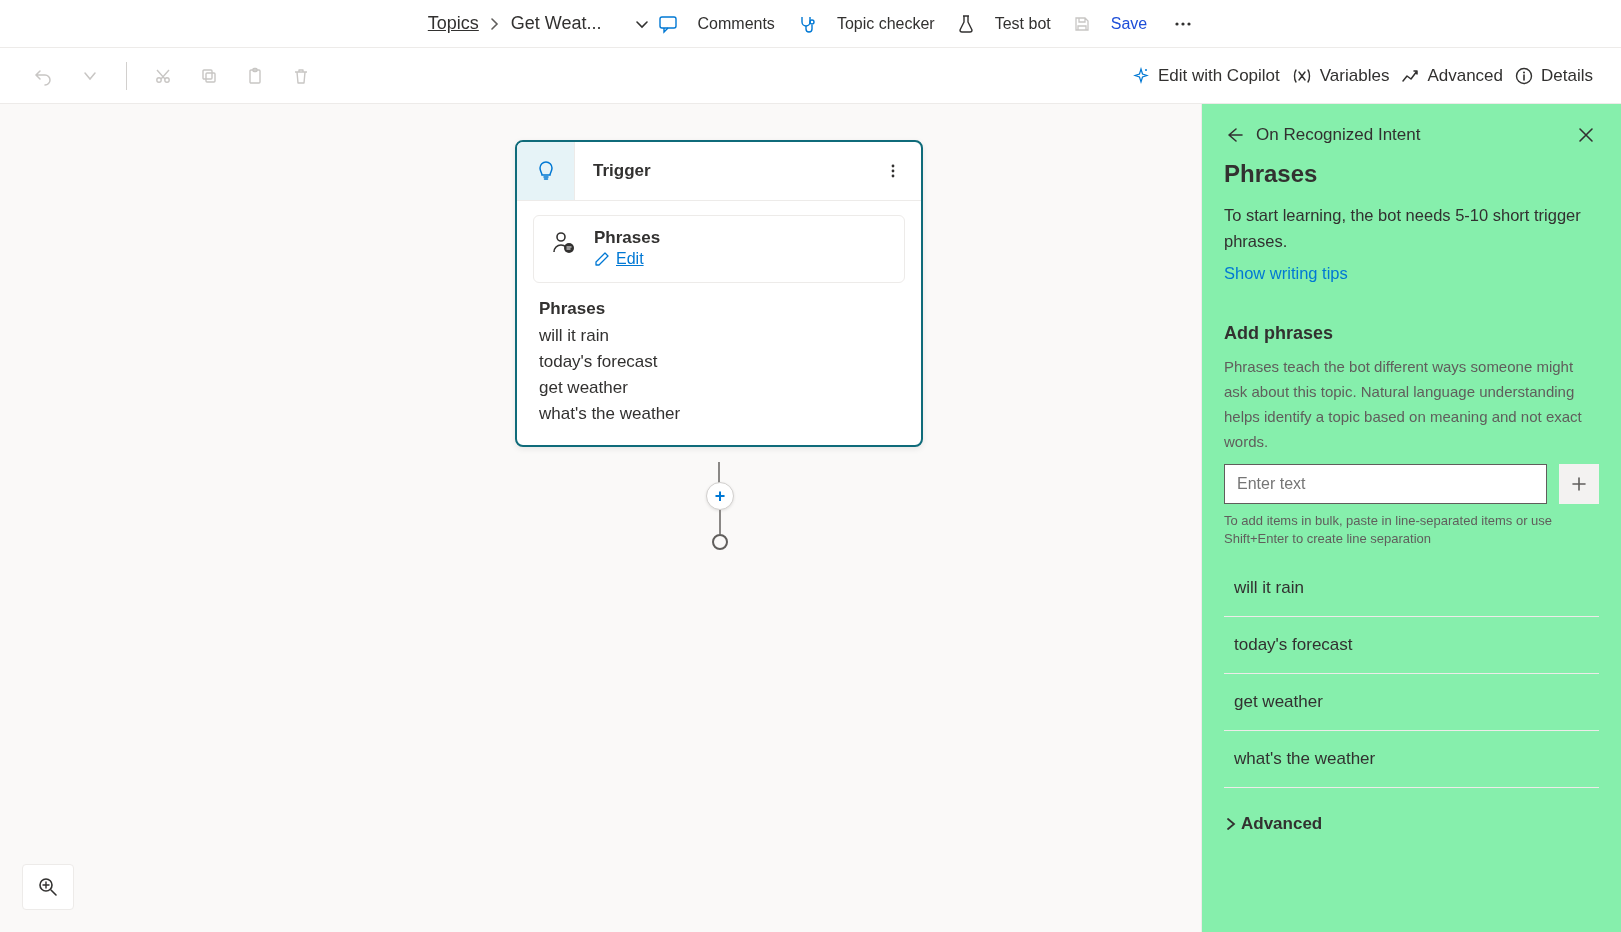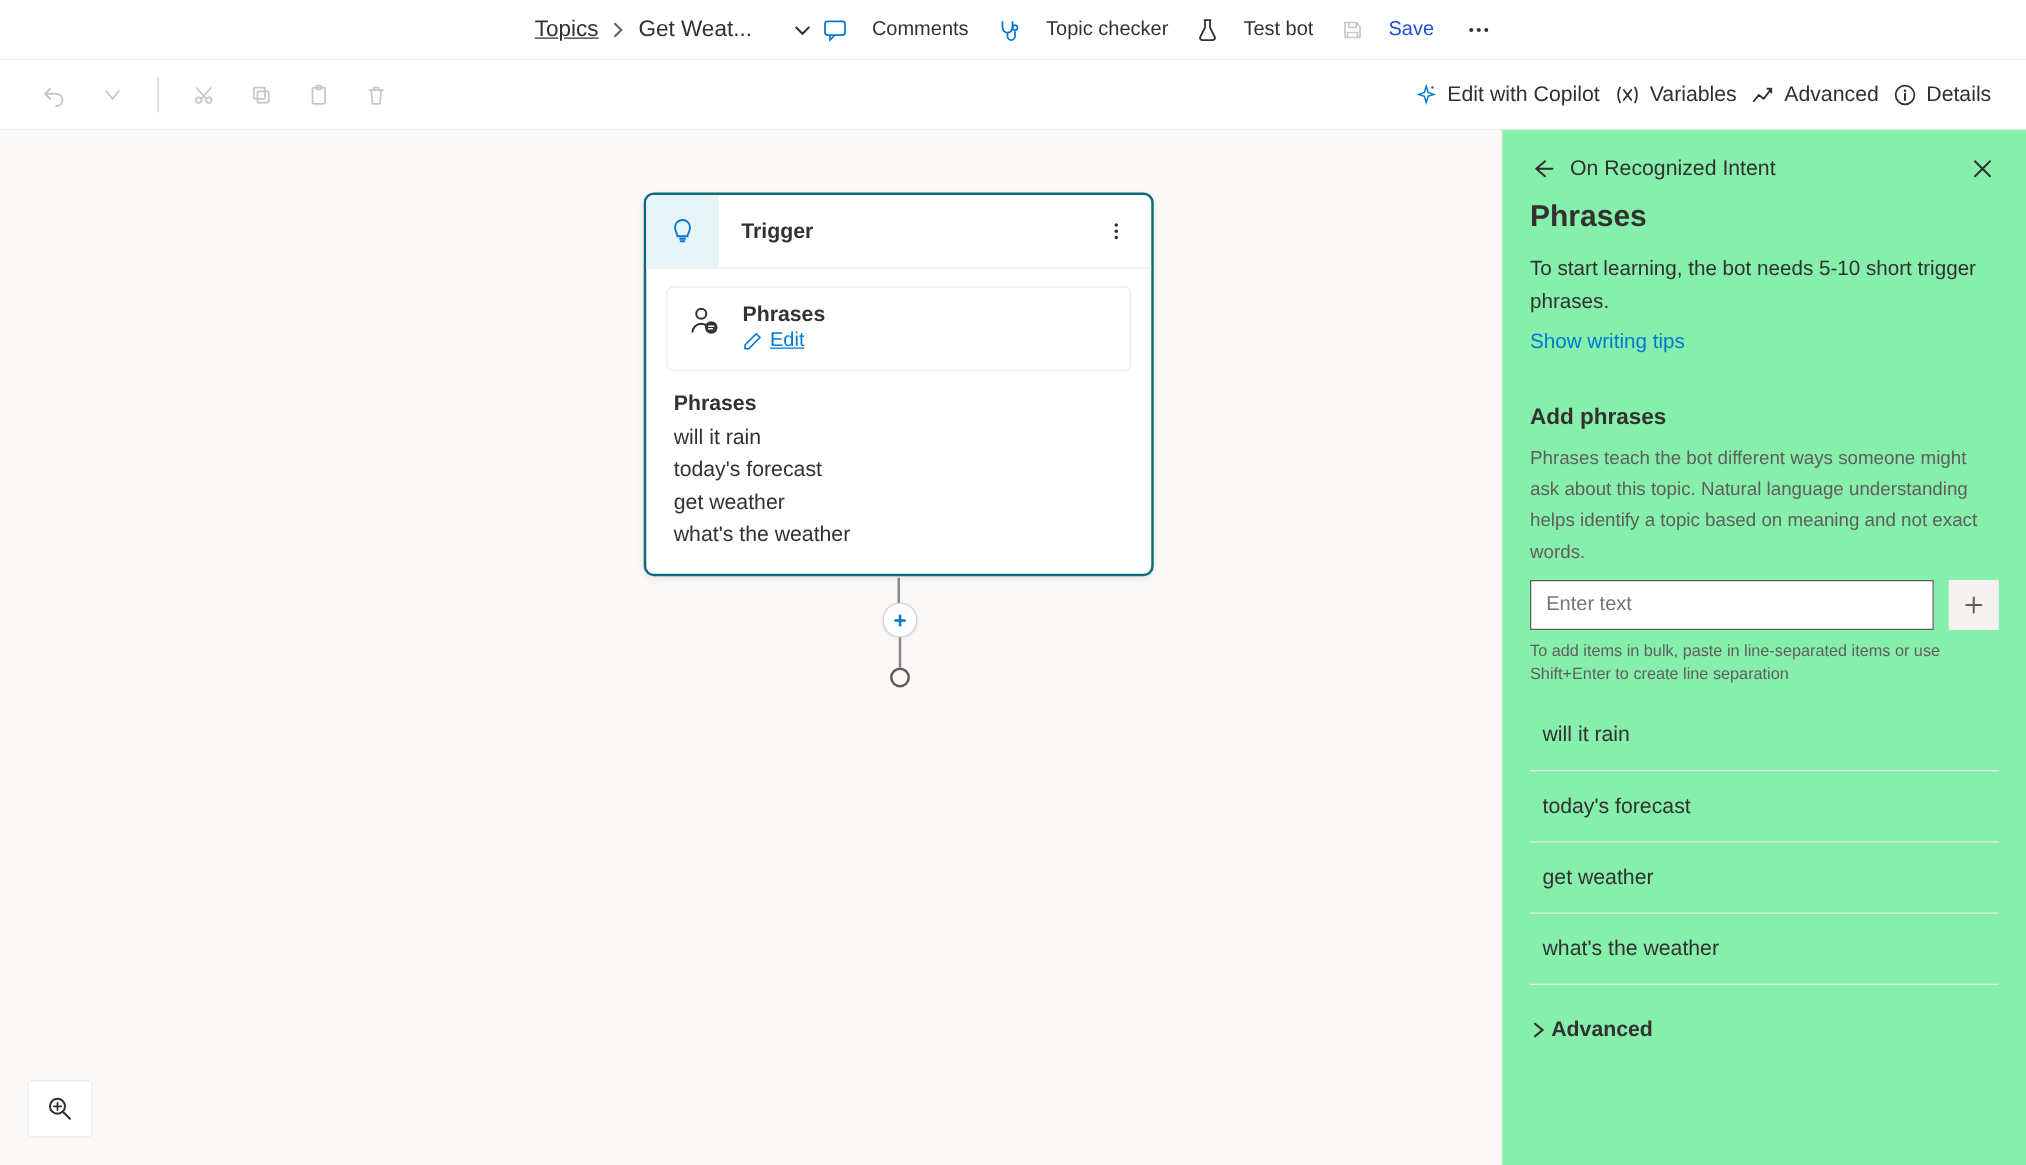--- a/index.html
+++ b/index.html
@@ -26,21 +26,21 @@
   .tb2-left .sep { width:1px; height:28px; background:#d2d0ce; margin:0 6px; }
   .tb2-right { display:flex; gap:12px; }
   .tb2-action { display:flex; align-items:center; gap:8px; font-size:17px; color:#323130; cursor:pointer; }
 
   
   .main { display:flex; height:calc(932px - 48px - 56px); }
   .canvas { flex:1; position:relative; background:#faf9f8; }
   .sidepanel { width:420px; border-left:1px solid #edebe9; background:#86efac; padding:18px 22px 0 22px; overflow:auto; }
 
   
-  .node { position:absolute; left:515px; top:50px; width:408px; background:#fff; border:2px solid #0f6b7a; border-radius:8px; box-shadow:0 2px 6px rgba(0,0,0,.08); }
+  .node { position:absolute; left:515px; top:36px; width:408px; background:#fff; border:2px solid #0f6b7a; border-radius:8px; box-shadow:0 2px 6px rgba(0,0,0,.08); }
   .node-header { display:flex; align-items:center; height:58px; }
   .node-header .iconbox { width:58px; height:58px; background:#e6f3f7; display:flex; align-items:center; justify-content:center; border-right:1px solid #edebe9; border-top-left-radius:6px; }
   .node-header .title { flex:1; padding-left:18px; font-size:17px; font-weight:600; }
   .node-header .more { width:40px; height:40px; display:flex; align-items:center; justify-content:center; cursor:pointer; margin-right:8px; }
   .node-body { border-top:1px solid #edebe9; padding:14px 16px 18px 16px; }
   .phrases-card { border:1px solid #edebe9; border-radius:6px; padding:12px 16px 14px 16px; display:flex; align-items:flex-start; gap:16px; }
   .phrases-card .picon { width:28px; margin-top:2px; }
   .phrases-card .ptitle { font-size:17px; font-weight:600; margin-bottom:2px; }
   .phrases-card .editlink { display:flex; align-items:center; gap:6px; color:#0078d4; font-size:16px; cursor:pointer; }
   .phrases-card .editlink span { text-decoration:underline; }

